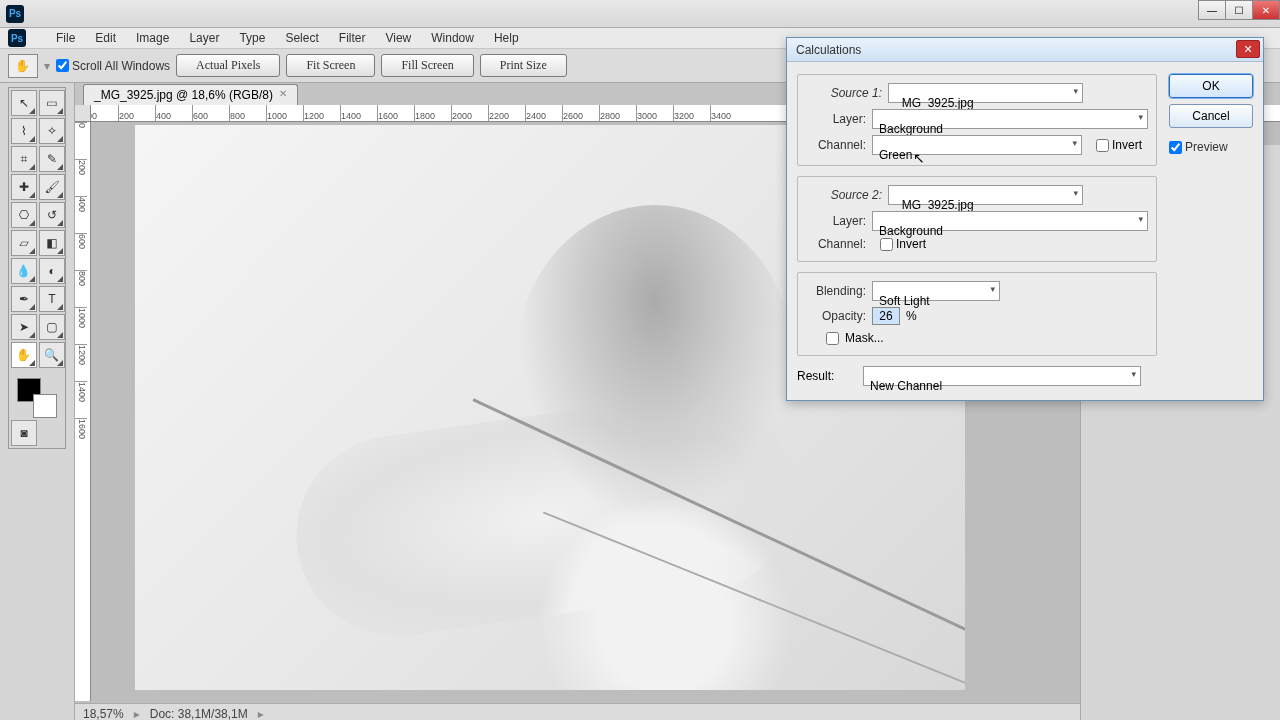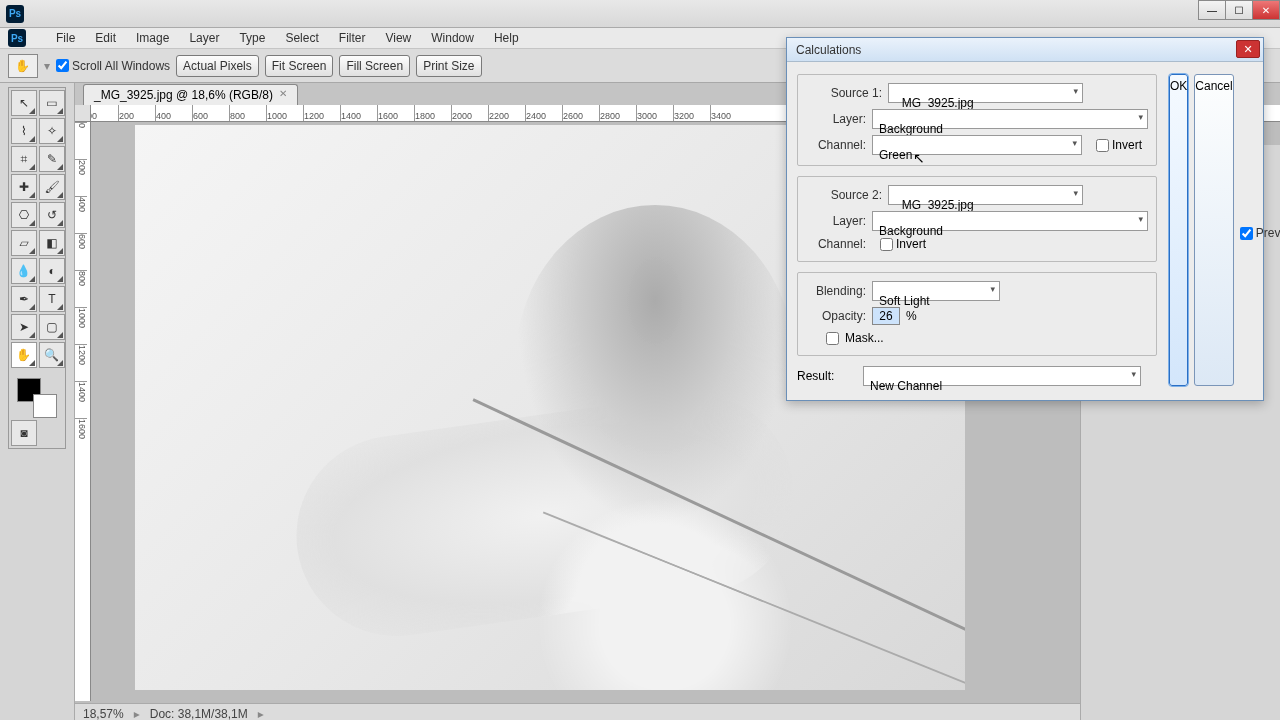--- a/index.html
+++ b/index.html
@@ -15,21 +15,21 @@
 
 .menubar { height: 21px; background: #eaeaea; border-bottom: 1px solid #c5c5c5; padding-left: 46px; display: flex; align-items:center; }
 .menubar span { padding: 2px 10px; color:#333; }
 .menubar .logo-sm{ position:absolute; left:8px; top:1px; width:18px;height:18px;background:#001d36;border-radius:3px;display:flex;align-items:center;justify-content:center;color:#3fa9f5;font-weight:bold;font-size:10px;}
 
 
 .optbar { height: 34px; background: #dcdcdc; border-bottom: 1px solid #a8a8a8; display:flex; align-items:center; padding-left:8px; gap:6px;}
 .hand-mini { width:30px; height:24px; border:1px solid #888; background:#eee; display:flex;align-items:center;justify-content:center;}
 .cbx { display:flex; align-items:center; gap:3px; color:#333; }
 .cbx input { width:13px;height:13px;}
-.pillbtn { padding: 3px 6px; border:1px solid #7a7a7a; background:linear-gradient(#fdfdfd,#e0e0e0); border-radius:3px; color:#333;}
+.pillbtn { padding: 3px 19px; border:1px solid #7a7a7a; background:linear-gradient(#fdfdfd,#e0e0e0); border-radius:3px; color:#333;font-family:Liberation Serif, serif;}
 
 
 .main { display:flex; height: calc(720px - 28px - 34px); position:relative;}
 .ltoolbar { width:75px; background:#d6d6d6; border-right:1px solid #aaa; padding-top:4px;}
 .toolpanel { width:58px; margin:0 auto; border:1px solid #9a9a9a; background:#d6d6d6; padding:2px;}
 .toolgrid { display:grid; grid-template-columns: 26px 26px; gap:2px; }
 .tool { width:26px; height:26px; border:1px solid #999; background:#e8e8e8; display:flex;align-items:center;justify-content:center; font-size:12px; color:#333; position:relative;}
 .tool.active { background:#fff;}
 .tool .corner { position:absolute; right:1px; bottom:1px; border:3px solid transparent; border-right-color:#555; border-bottom-color:#555; width:0;height:0;}
 .swatches { margin-top:6px; position:relative; height:42px;}
@@ -60,27 +60,27 @@
 
 
 .statusbar { position:absolute; bottom:18px; left:0; right:0; height:20px; background:#dcdcdc; border-top:1px solid #aaa; display:flex;align-items:center; padding-left:8px; gap:10px; font-size:11px; color:#444;}
 
 
 .dialog { position:absolute; top:37px; left:786px; width:478px; background:#ececec; border:1px solid #6a8fb8; box-shadow:0 3px 10px rgba(0,0,0,.25);}
 .dlg-title { height:24px; background:linear-gradient(#eaf2fb,#cfe1f4); border-bottom:1px solid #abc; display:flex; align-items:center; padding-left:9px; color:#333;}
 .dlg-close { position:absolute; right:3px; top:2px; width:24px; height:18px; background:#c33; color:#fff; display:flex;align-items:center;justify-content:center; border:1px solid #922; font-size:11px; border-radius:2px;}
 .dlg-body { padding:12px 10px 14px 10px; display:flex; gap:12px;}
 .dlg-left { flex:1; }
-.dlg-right { width:84px; display:flex; flex-direction:row; gap:6px; align-items:stretch;}
+.dlg-right { width:84px; display:flex; flex-direction:column; gap:6px; align-items:stretch;}
 .dlg-btn { padding:4px 0; border:1px solid #7a95b8; background:linear-gradient(#fdfefe,#dce8f5); border-radius:3px; text-align:center;}
 .dlg-btn.primary { border:1px solid #2a6fc5; outline:1px solid #7db0e8; background:linear-gradient(#f5faff,#d3e6fb);}
 .fieldset { border:1px solid #bbb; border-radius:2px; padding:8px 8px 10px 8px; margin-bottom:10px; background:#ececec;}
 .row { display:flex; align-items:center; margin-bottom:6px; gap:6px;}
 .row label { width:60px; text-align:right; color:#333;}
-.row.src label { width:76px;}
+.row.src label { width:76px;font-style:italic;}
 .sel { flex:1; height:20px; border:1px solid #999; background:#fff; padding:12px 18px 2px 6px; position:relative;}
 .sel::after { content:"▾"; position:absolute; right:4px; top:2px; font-size:9px; color:#555;}
 .sel.narrow { flex:0 0 195px;}
 .sel.mid { flex:0 0 210px;}
 .sel.blend { flex:0 0 128px;}
 .sel.result { flex:0 0 278px;}
 .inv { display:flex; align-items:center; gap:3px; margin-left:8px;}
 .op-input { width:28px; height:18px; border:1px solid #888; background:#cde3fb; text-align:center;}
 .resultrow { display:flex; align-items:center; gap:6px; margin-top:2px;}
 .resultrow label { width:60px; text-align:left;}

